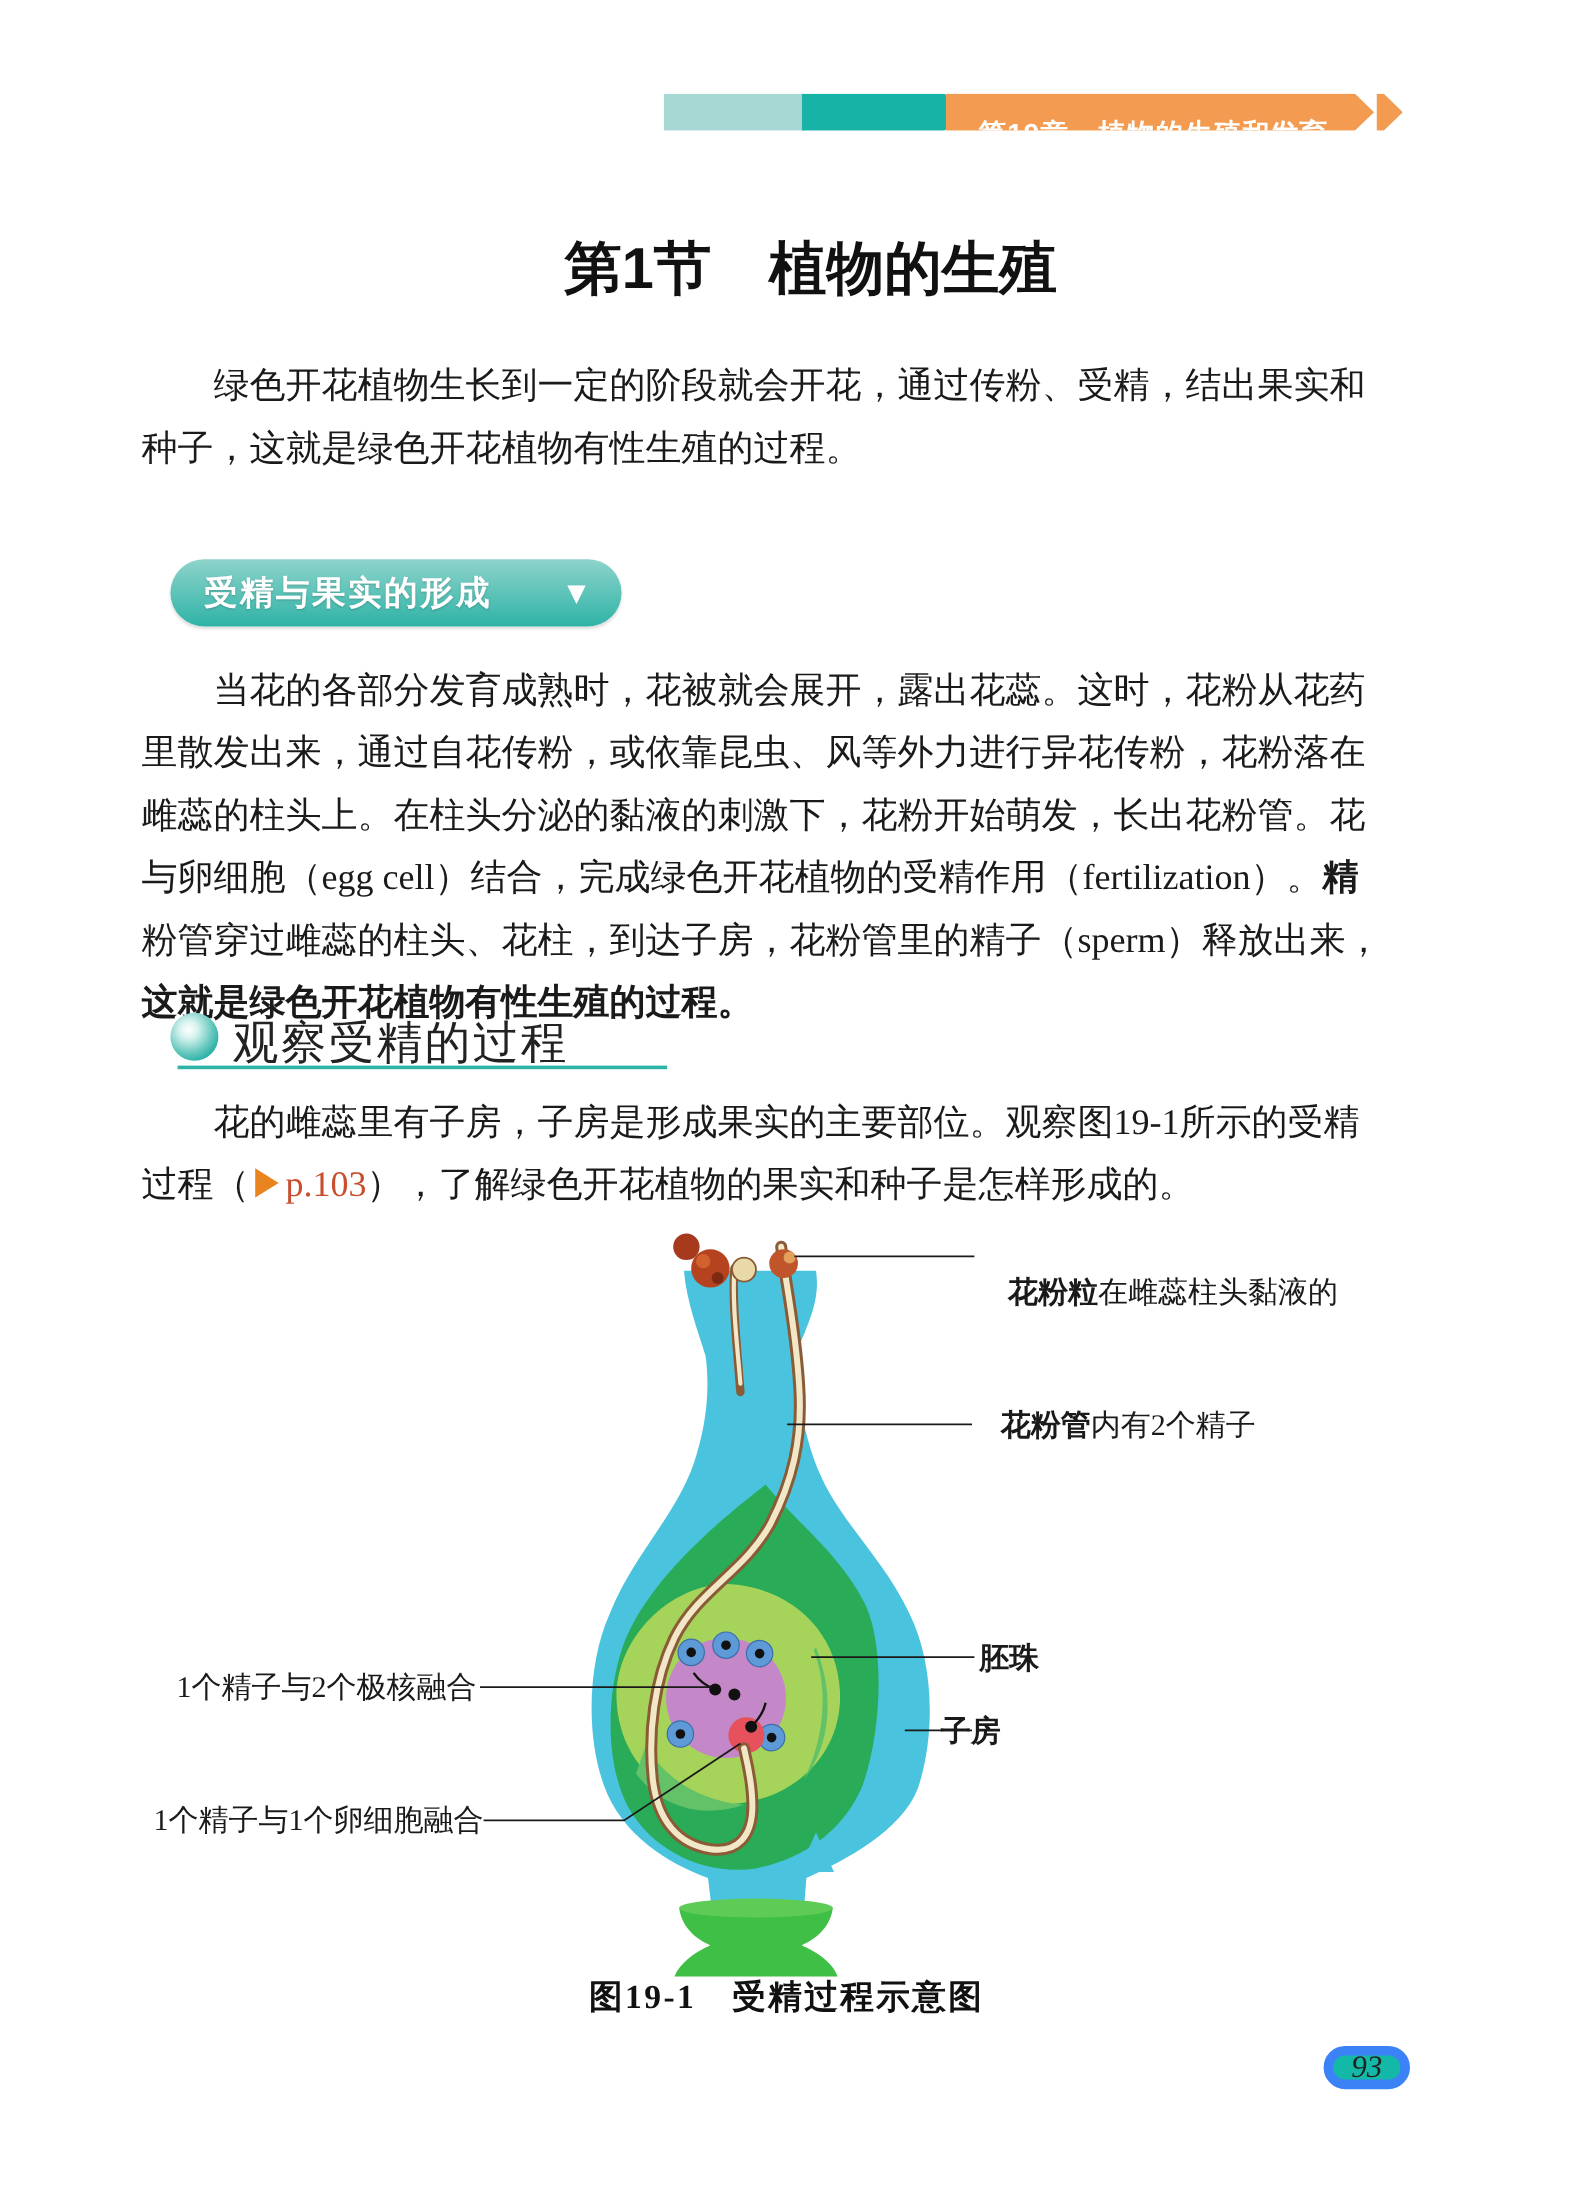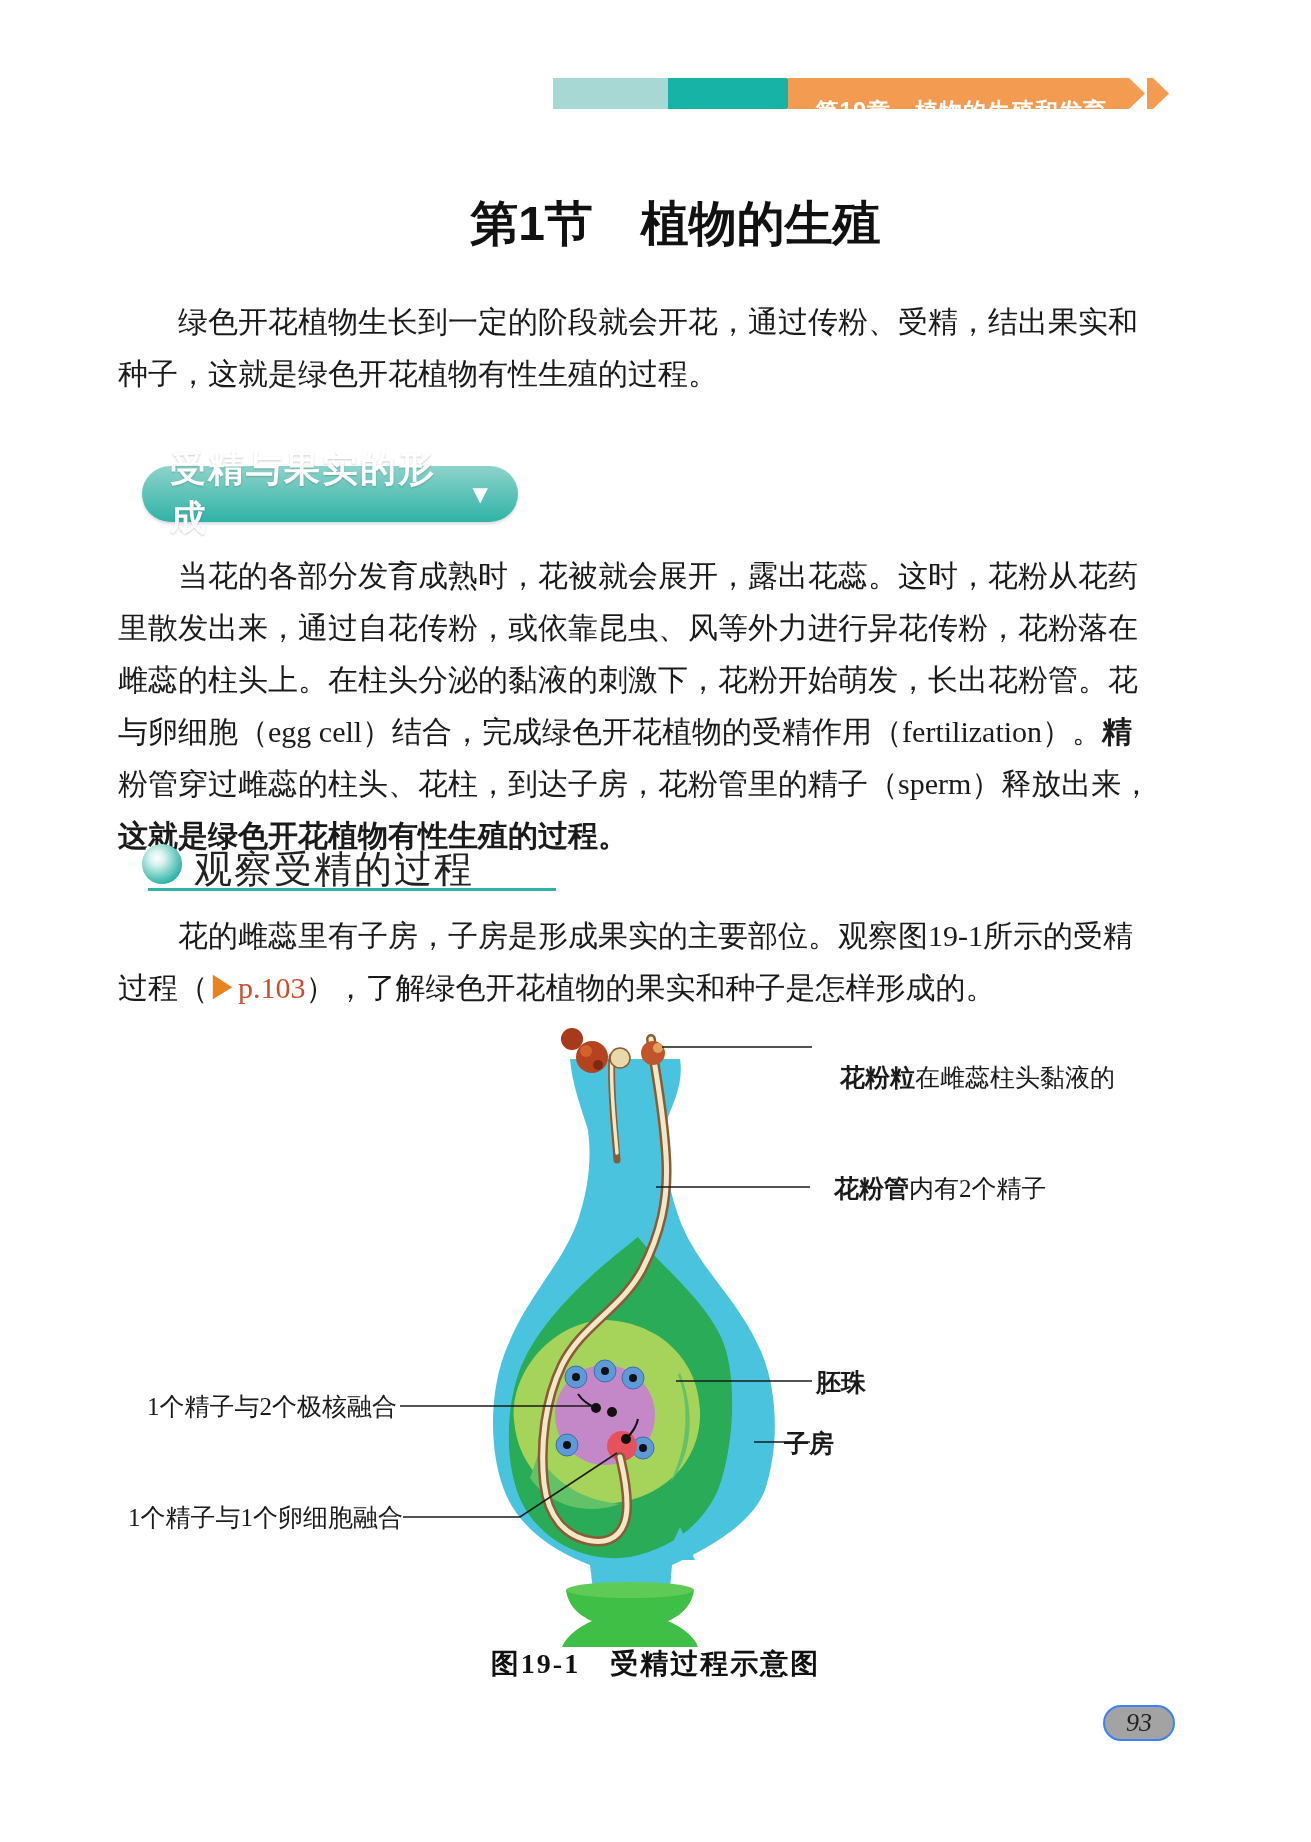--- a/index.html
+++ b/index.html
@@ -31,21 +31,21 @@
   .p1{top:296px;}
   .p2{top:550px;}
   .p3{top:910px;}
   .b{font-family:"Liberation Sans",sans-serif;font-weight:700;}
 
   
   .badge{position:absolute;top:466px;left:142px;width:376px;height:56px;border-radius:28px;
     background:linear-gradient(#8ED3CB,#2FB3A6);
     display:flex;align-items:center;justify-content:space-between;
     padding:0 30px 0 28px;box-sizing:border-box;box-shadow:0 2px 3px rgba(0,0,0,0.15);}
-  .badge .label{font-family:Liberation Sans, sans-serif;font-weight:700;font-size:36px;
+  .badge .label{font-family:Liberation Sans, sans-serif;font-weight:700;font-size:28px;
     color:#ffffff;letter-spacing:2px;text-shadow:0 1px 2px rgba(0,0,0,0.2);}
   .badge .arrow{color:#ffffff;font-size:20px;font-family:"DejaVu Sans",sans-serif;}
 
   
   .activity{position:absolute;top:840px;left:118px;width:1082px;height:60px;}
   .sphere{position:absolute;left:24px;top:4px;width:40px;height:40px;border-radius:50%;
     background:radial-gradient(circle at 38% 35%,#ffffff 0%,#d9f3ef 20%,#5CC4BA 58%,#18A99E 82%,#0E9288 100%);}
   .activity .heading{position:absolute;left:76px;top:4px;
     font-family:"Liberation Sans",sans-serif;font-size:38px;color:#222;letter-spacing:2px;}
   .activity .rule{position:absolute;left:30px;top:48px;width:408px;height:3px;background:#2FB3A6;}
@@ -60,21 +60,21 @@
   .lbl-ovule{left:696px;top:340px;}
   .lbl-ovary{left:664px;top:401px;}
   .lbl-polar{right:803px;top:365px;text-align:right;}
   .lbl-egg{right:797px;top:476px;text-align:right;}
 
   .caption{position:absolute;top:1645px;left:0;width:100%;text-align:center;
     font-size:28px;font-weight:700;letter-spacing:2px;color:#111;}
 
   
   .page-pill{position:absolute;left:1103px;top:1705px;width:72px;height:36px;border-radius:18px;
-    background:#a3a3a3;border:2px solid #3b82f6;box-sizing:border-box;
+    background:#14b8a6;border:8px solid #3b82f6;box-sizing:border-box;
     display:flex;align-items:center;justify-content:center;}
   .page-pill .num{font-style:italic;font-size:26px;color:#222;}
 </style>
 </head>
 <body>
 
 <div class="page">
 
   <div class="hdr-bar hdr-teal-light"></div>
   <div class="hdr-bar hdr-teal"></div>

